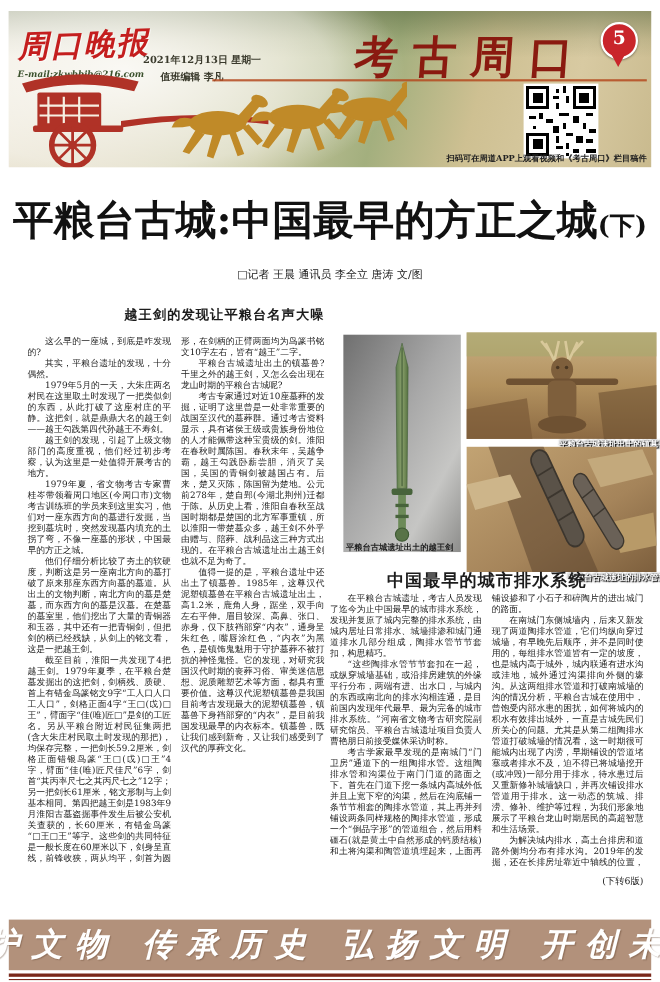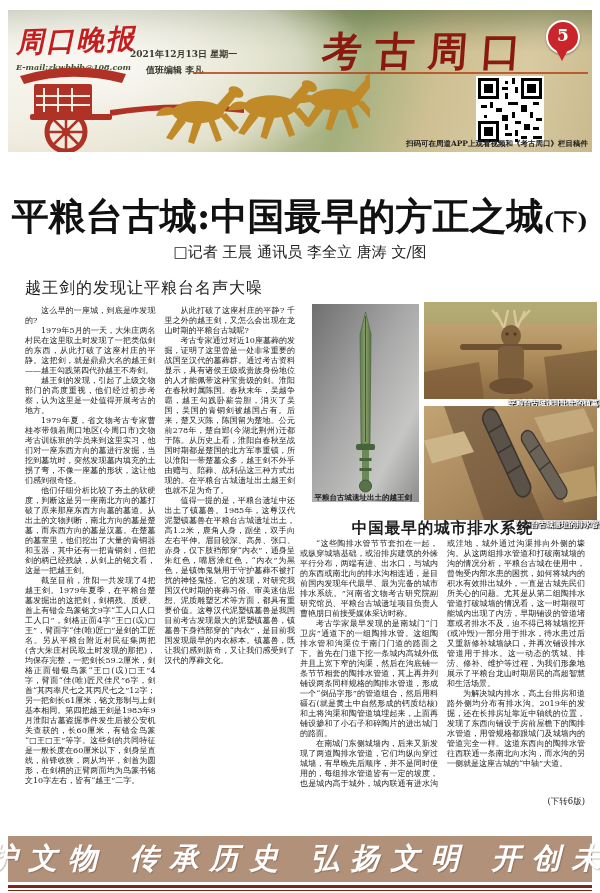--- a/index.html
+++ b/index.html
@@ -25,28 +25,28 @@
     border:2px solid #fff;box-shadow:0 1px 2px rgba(0,0,0,.4);}
   .pin .tail{position:absolute;left:9px;top:28px;width:0;height:0;border-left:7px solid transparent;
     border-right:7px solid transparent;border-top:13px solid #c9252b;}
   .pin .num{position:absolute;left:0;top:5px;width:34px;text-align:center;color:#fff;font-size:17px;font-weight:700;}
   .qr{position:absolute;right:48px;top:66px;width:64px;height:64px;background:#fff;padding:2px;}
   .qr svg{display:block;width:100%;height:100%;}
   .qr-caption{position:absolute;right:4px;bottom:3px;font-size:7.5px;color:#222;font-weight:700;}
   .chariot{position:absolute;left:6px;top:48px;width:356px;height:96px;}
 
   
-  .headline{position:absolute;left:0;top:192px;width:600px;text-align:center;font-weight:900;
+  .headline{position:absolute;left:0;top:176px;width:600px;text-align:center;font-weight:900;
     font-size:37px;letter-spacing:0px;color:#111;white-space:nowrap;}
   .headline .suffix{font-size:23px;font-weight:900;}
-  .byline{position:absolute;left:0;top:243px;width:600px;text-align:center;font-size:15px;color:#222;}
-
-  
-  .s1-title{position:absolute;left:25px;top:278px;width:270px;text-align:left;font-size:16px;
-    font-weight:400;font-family:"DejaVu Sans",sans-serif;letter-spacing:1px;}
+  .byline{position:absolute;left:0;top:243px;width:600px;text-align:center;font-size:10px;color:#222;}
+
+  
+  .s1-title{position:absolute;left:25px;top:278px;width:270px;text-align:right;font-size:12px;
+    font-weight:700;font-family:"DejaVu Sans",sans-serif;letter-spacing:1px;}
   .s1-cols{position:absolute;left:25px;top:306px;width:270px;height:496px;
     column-count:2;column-gap:9px;column-fill:auto;overflow:hidden;}
   .s2-title{position:absolute;left:300px;top:518px;width:285px;text-align:center;font-size:15.5px;
     font-weight:900;font-family:"DejaVu Sans",sans-serif;letter-spacing:1px;}
   .s2-cols{position:absolute;left:300px;top:539px;width:285px;height:256px;
     column-count:2;column-gap:9px;column-fill:auto;overflow:hidden;}
   .cols p{margin:0;text-indent:2em;font-size:8px;line-height:10px;text-align:justify;color:#1c1c1c;}
   .continuation{position:absolute;left:300px;top:796px;width:285px;text-align:right;font-size:8.5px;color:#1c1c1c;}
 
   
@@ -69,21 +69,21 @@
   .footer-rule-thin{position:absolute;left:8px;top:890px;width:584px;height:1px;background:#7a281a;}
 </style>
 </head>
 <body>
 
 <div class="page">
 
   <div class="masthead">
     <div class="paper-logo">周口晚报</div>
     <div class="dateline">2021年12月13日 星期一</div>
-    <div class="email">E-mail:zkwbbjb@108.com</div>
+    <div class="email">E-mail:zkwbbjb@216.com</div>
     <div class="editor-line">值班编辑 李凡</div>
 
     <div class="chariot">
       <svg viewBox="0 0 356 96" preserveAspectRatio="none">
         <g fill="#b03227">
           <path d="M6,18 Q58,2 112,16 L108,25 Q58,12 10,26 Z"></path>
           <rect x="20" y="26" width="58" height="32" rx="2"></rect>
           <rect x="16" y="56" width="82" height="6" rx="2"></rect>
           <path d="M96,52 Q160,42 230,50 L230,55 Q160,47 96,58 Z"></path>
         </g>
@@ -170,26 +170,27 @@
   </div>
 
   <div class="headline">
     <span>平粮台古城:中国最早的方正之城</span><span class="suffix">(下)</span>
   </div>
   <div class="byline">□记者 王晨 通讯员 李全立 唐涛 文/图</div>
 
   <div class="s1-title">越王剑的发现让平粮台名声大噪</div>
   <div class="s1-cols cols">
       <p>这么早的一座城，到底是咋发现的?</p>
+      <p>其实，平粮台遗址的发现，十分偶然。</p>
       <p>1979年5月的一天，大朱庄两名村民在这里取土时发现了一把类似剑的东西，从此打破了这座村庄的平静。这把剑，就是鼎鼎大名的越王剑——越王勾践第四代孙越王不寿剑。</p>
       <p>越王剑的发现，引起了上级文物部门的高度重视，他们经过初步考察，认为这里是一处值得开展考古的地方。</p>
-      <p>1979年夏，省文物考古专家曹桂岑带领着周口地区(今周口市)文物考古训练班的学员来到这里实习，他们对一座东西方向的墓进行发掘，当挖到墓坑时，突然发现墓内填充的土拐了弯，不像一座墓的形状，这让他们感到很奇怪。</p>
+      <p>1979年夏，省文物考古专家曹桂岑带领着周口地区(今周口市)文物考古训练班的学员来到这里实习，他们对一座东西方向的墓进行发掘，当挖到墓坑时，突然发现墓内填充的土拐了弯，不像一座墓的形状，中国最早的方正之城。</p>
       <p>他们仔细分析比较了夯土的软硬度，判断这是另一座南北方向的墓打破了原来那座东西方向墓的墓道。从出土的文物判断，南北方向的墓是楚墓，而东西方向的墓是汉墓。在楚墓的墓室里，他们挖出了大量的青铜器和玉器，其中还有一把青铜剑，但把剑的柄已经残缺，从剑上的铭文看，这是一把越王剑。</p>
       <p>截至目前，淮阳一共发现了4把越王剑。1979年夏季，在平粮台楚墓发掘出的这把剑，剑柄残、质硬、首上有错金鸟篆铭文9字“工人口人口工人口”，剑格正面4字“王□(戉)□王”，臂面字“佳(唯)匠□”是剑的工匠名。另从平粮台附近村民征集两把(含大朱庄村民取土时发现的那把)，均保存完整，一把剑长59.2厘米，剑格正面错银鸟篆“王□(戉)□王”4字，臂面“佳(唯)匠尺佳尺”6字，剑首“其丙率尺七之其丙尺七之”12字；另一把剑长61厘米，铭文形制与上剑基本相同。第四把越王剑是1983年9月淮阳古墓盗掘事件发生后被公安机关查获的，长60厘米，有错金鸟篆“□王□王”等字。这些剑的共同特征是一般长度在60厘米以下，剑身呈直线，前锋收狭，两从均平，剑首为圆形，在剑柄的正臂两面均为鸟篆书铭文10字左右，皆有“越王”二字。</p>
-      <p>从此打破了这座村庄的平静? 千里之外的越王剑，又怎么会出现在龙山时期的平粮台古城呢?</p>
+      <p>平粮台古城遗址出土的镇墓兽? 千里之外的越王剑，又怎么会出现在龙山时期的平粮台古城呢?</p>
       <p>考古专家通过对近10座墓葬的发掘，证明了这里曾是一处非常重要的战国至汉代的墓葬群。通过考古资料显示，具有诸侯王级或贵族身份地位的人才能佩带这种宝贵级的剑。淮阳在春秋时属陈国。春秋末年，吴越争霸，越王勾践卧薪尝胆，消灭了吴国，吴国的青铜剑被越国占有。后来，楚又灭陈，陈国留为楚地。公元前278年，楚自郢(今湖北荆州)迁都于陈。从历史上看，淮阳自春秋至战国时期都是楚国的北方军事重镇，所以淮阳一带楚墓众多，越王剑不外乎由赠与、陪葬、战利品这三种方式出现的。在平粮台古城遗址出土越王剑也就不足为奇了。</p>
       <p>值得一提的是，平粮台遗址中还出土了镇墓兽。1985年，这尊汉代泥塑镇墓兽在平粮台古城遗址出土，高1.2米，鹿角人身，踞坐，双手向左右平伸。眉目较深、高鼻、张口、赤身，仅下肢裆部穿“内衣”，通身呈朱红色，嘴唇涂红色，“内衣”为黑色，是镇饰鬼魅用于守护墓葬不被打扰的神怪鬼怪。它的发现，对研究我国汉代时期的丧葬习俗、审美迷信思想、泥质雕塑艺术等方面，都具有重要价值。这尊汉代泥塑镇墓兽是我国目前考古发现最大的泥塑镇墓兽，镇墓兽下身裆部穿的“内衣”，是目前我国发现最早的内衣标本。镇墓兽，既让我们感到新奇，又让我们感受到了汉代的厚葬文化。</p>
     </div>
 
   <figure class="sword-photo">
     <svg viewBox="0 0 107 198" preserveAspectRatio="none">
       <defs>
         <linearGradient id="swbg" x1="0" y1="0" x2="1" y2="1">
           <stop offset="0" stop-color="#6f6f6f"></stop>
             <stop offset="0.45" stop-color="#a8a8a8"></stop>
@@ -264,20 +265,21 @@
         <rect x="86" y="44" width="70" height="13" rx="6.5" fill="#6a6157" stroke="#3c362e" stroke-width="1.2"></rect>
         <line x1="104" y1="44" x2="104" y2="57" stroke="#3c362e" stroke-width="1.2"></line>
         <line x1="122" y1="44" x2="122" y2="57" stroke="#3c362e" stroke-width="1.2"></line>
       </g>
     </svg>
     <figcaption class="overlay-caption">平粮台古城遗址的排水管道</figcaption>
   </figure>
 
   <div class="s2-title">中国最早的城市排水系统</div>
   <div class="s2-cols cols">
+      <p>在平粮台古城遗址，考古人员发现了迄今为止中国最早的城市排水系统，发现并复原了城内完整的排水系统，由城内居址日常排水、城墙排渗和城门通道排水几部分组成，陶排水管节节套扣，构思精巧。</p>
       <p>“这些陶排水管节节套扣在一起，或纵穿城墙基础，或沿排房建筑的外缘平行分布，两端有进、出水口，与城内的东西或南北向的排水沟相连通，是目前国内发现年代最早、最为完备的城市排水系统。”河南省文物考古研究院副研究馆员、平粮台古城遗址项目负责人曹艳朋日前接受媒体采访时称。</p>
       <p>考古学家最早发现的是南城门“门卫房”通道下的一组陶排水管。这组陶排水管和沟渠位于南门门道的路面之下。首先在门道下挖一条城内高城外低并且上宽下窄的沟渠，然后在沟底铺一条节节相套的陶排水管道，其上再并列铺设两条同样规格的陶排水管道，形成一个“倒品字形”的管道组合，然后用料礓石(就是黄土中自然形成的钙质结核)和土将沟渠和陶管道填埋起来，上面再铺设掺和了小石子和碎陶片的进出城门的路面。</p>
       <p>在南城门东侧城墙内，后来又新发现了两道陶排水管道，它们均纵向穿过城墙，有早晚先后顺序，并不是同时使用的，每组排水管道皆有一定的坡度，也是城内高于城外，城内联通有进水沟或洼地，城外通过沟渠排向外侧的壕沟。从这两组排水管道和打破南城墙的沟的情况分析，平粮台古城在使用中，曾饱受内部水患的困扰，如何将城内的积水有效排出城外，一直是古城先民们所关心的问题。尤其是从第二组陶排水管道打破城墙的情况看，这一时期很可能城内出现了内涝，早期铺设的管道堵塞或者排水不及，迫不得已将城墙挖开(或冲毁)一部分用于排水，待水患过后又重新修补城墙缺口，并再次铺设排水管道用于排水。这一动态的筑城、排涝、修补、维护等过程，为我们形象地展示了平粮台龙山时期居民的高超智慧和生活场景。</p>
       <p>为解决城内排水，高土台排房和道路外侧均分布有排水沟。2019年的发掘，还在长排房址靠近中轴线的位置，发现了东西向铺设于房前屋檐下的陶排水管道，用管规格都跟城门及城墙内的管道完全一样。这道东西向的陶排水管往西联通一条南北向水沟，而水沟的另一侧就是这座古城的“中轴”大道。</p>
     </div>
   <div class="continuation">(下转6版)</div>
 
   <div class="footer-banner">
     <span class="slogan">保护文物 传承历史 弘扬文明 开创未来</span>
   </div>

